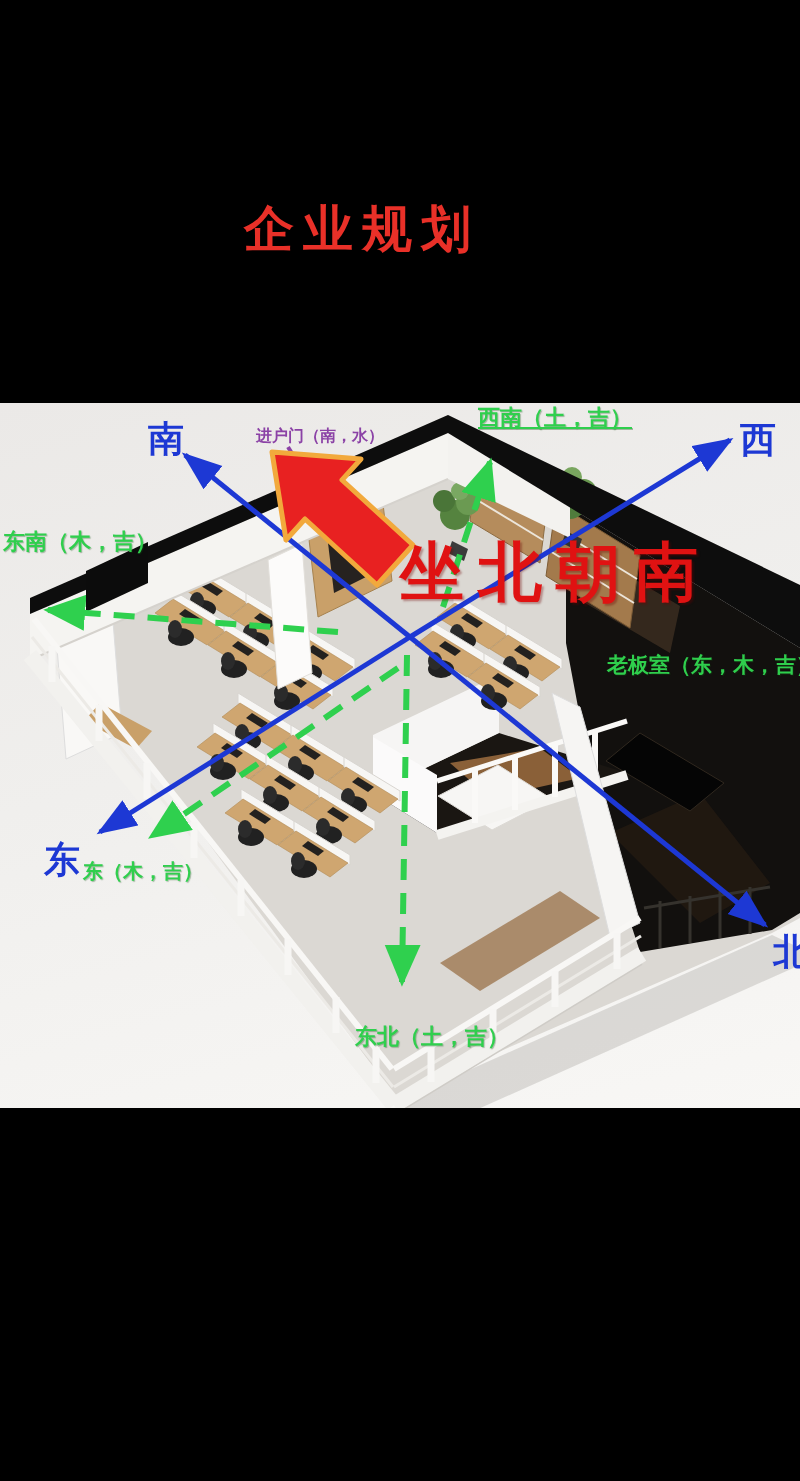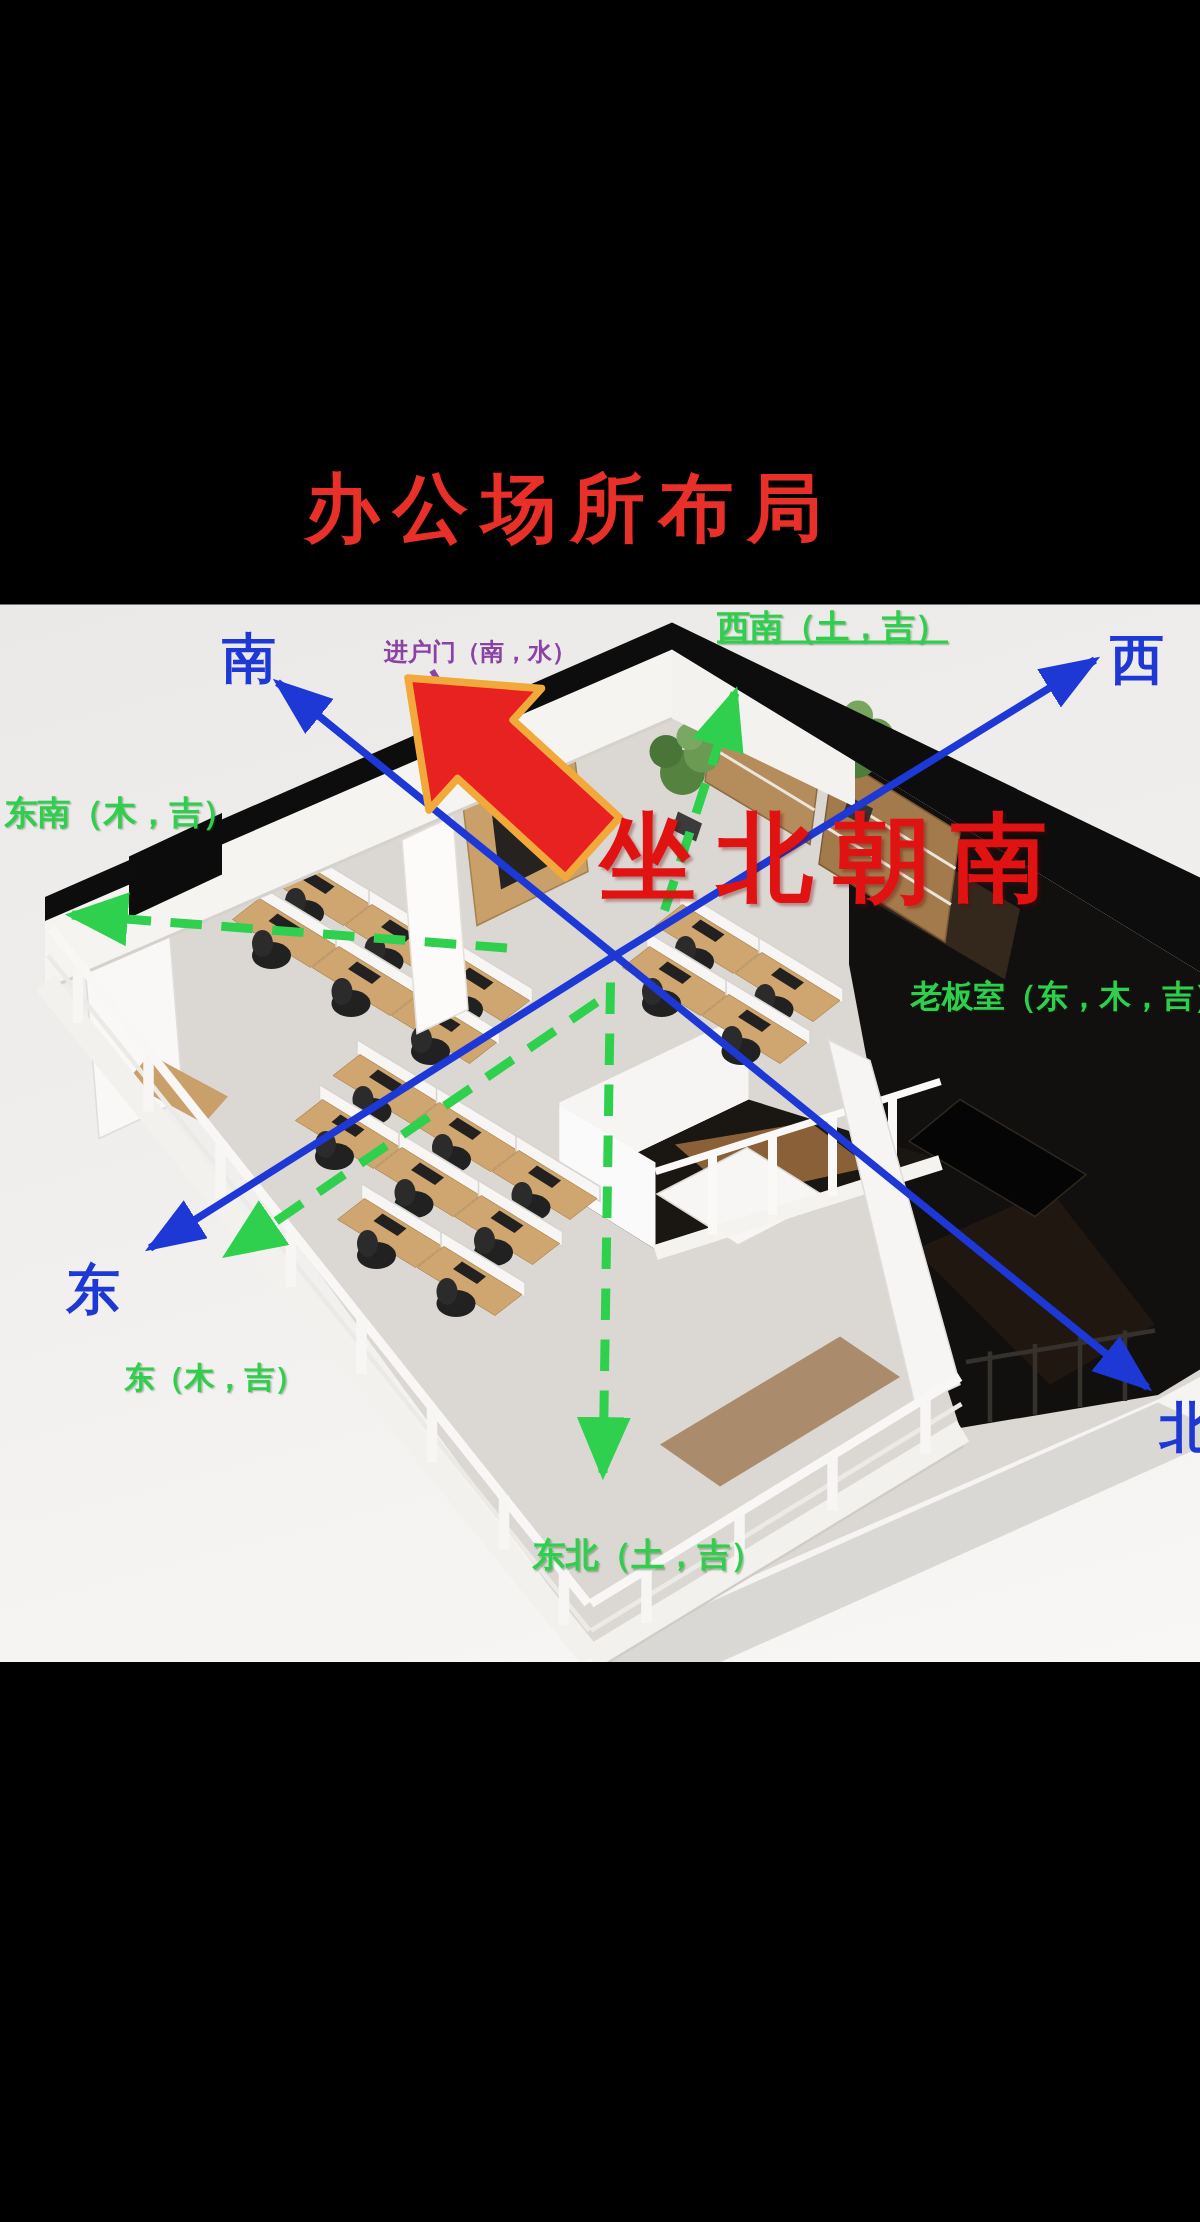--- a/index.html
+++ b/index.html
@@ -18,34 +18,34 @@
   .blue{color:#1d38d4;font-size:36px;}
   .green{color:#2fcf4d;font-size:22px;text-shadow:1px 1px 1px rgba(20,80,20,.35);}
   .purple{color:#8b42a6;font-size:16px;}
   #lbl-south{left:148px;top:16px;}
   #lbl-west{left:740px;top:17px;}
   #lbl-east{left:44px;top:437px;}
   #lbl-north{left:773px;top:529px;}
   #lbl-entrance{left:256px;top:24px;}
   #lbl-southwest{left:478px;top:3px;text-decoration:underline;}
   #lbl-southeast{left:3px;top:127px;}
-  #lbl-east-detail{left:83px;top:457px;font-size:20px;margin-top:48px;}
+  #lbl-east-detail{left:83px;top:457px;font-size:20px;}
   #lbl-northeast{left:355px;top:622px;}
   #lbl-boss{left:607px;top:250px;font-size:21px;}
   #lbl-orientation{left:400px;top:134px;color:#e01212;font-size:64px;letter-spacing:14px;
                    text-shadow:2px 2px 2px rgba(110,0,0,.35);}
   
   .bottom-black{position:absolute;left:0;top:1108px;width:800px;height:373px;background:#000;}
 </style>
 </head>
 <body>
 
 <div class="stage">
 
-  <div class="title-line" id="title2">办公场所布局</div>
+  <div class="title-line" id="title1">企业规划</div>
 
   <div class="photo">
 
     <svg width="800" height="705" viewBox="0 0 800 705">
       <defs>
         <marker id="mblue" markerWidth="10" markerHeight="8" refX="7.2" refY="3" orient="auto">
           <path d="M0,0 L8,3 L0,6 Z" fill="#1d38d4"></path>
         </marker>
         <marker id="mgreen" markerWidth="9" markerHeight="8" refX="6.2" refY="3" orient="auto">
           <path d="M0,0 L7,3 L0,6 Z" fill="#2fd04e"></path>

